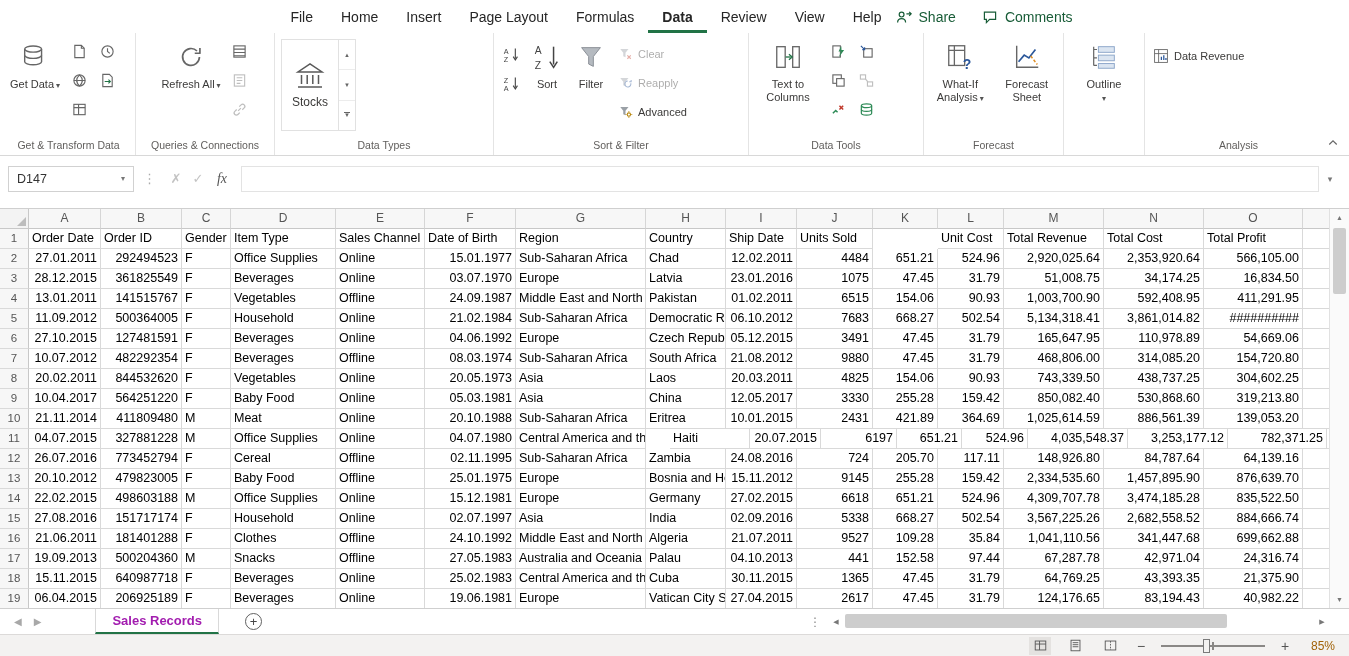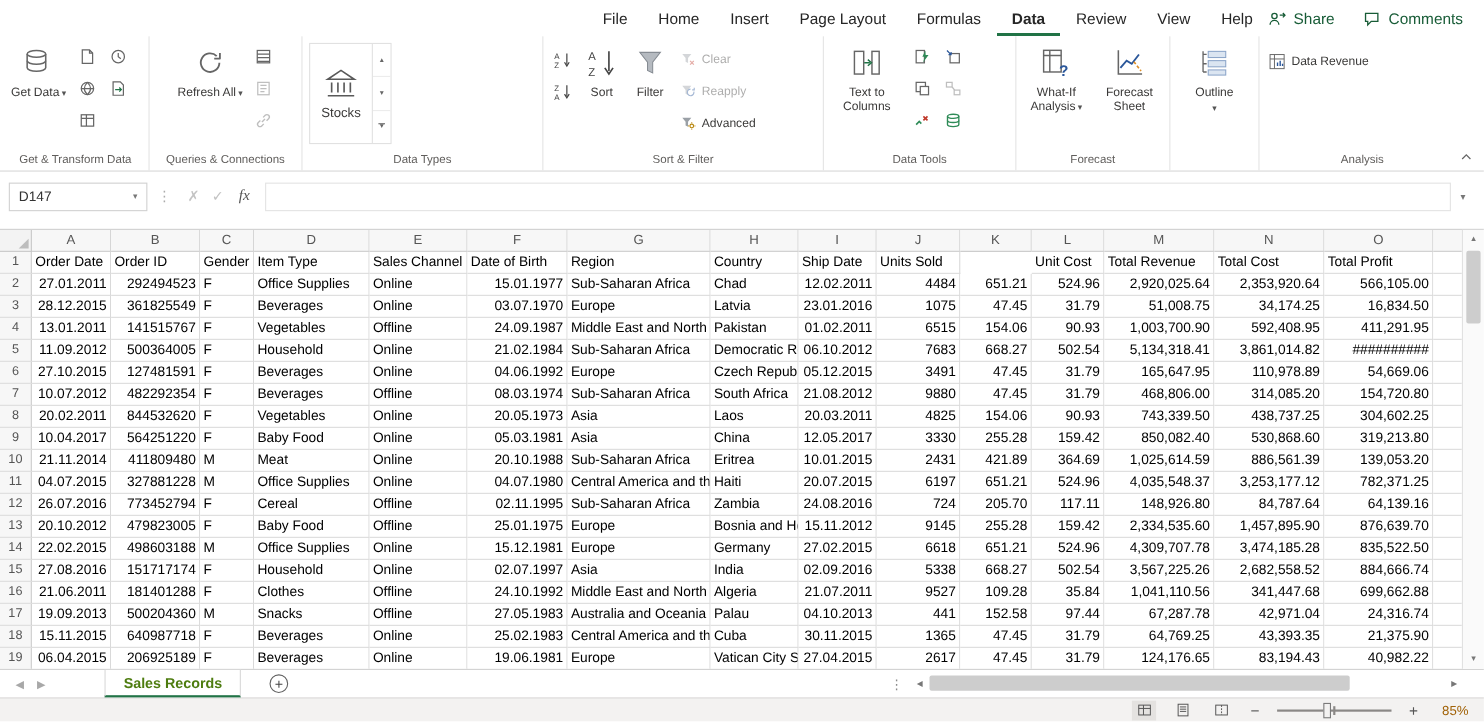--- a/index.html
+++ b/index.html
@@ -1,21 +1,21 @@
 <!DOCTYPE html>
 <html><head>
 <meta charset="utf-8">
 <style>
   * { margin:0; padding:0; box-sizing:border-box; }
   html,body { width:1349px; height:656px; overflow:hidden; background:#fff;
               font-family:"Liberation Sans", sans-serif; color:#333; }
 
   
-  .tabbar { height:33px; display:flex; align-items:center; justify-content:flex-end;
-            background:#fff; padding:0 19px 0 4px; }
+  .tabbar { height:33px; display:flex; align-items:center; justify-content:center;
+            background:#fff; padding:0 4px 0 4px; }
   .tabs { display:flex; height:100%; align-items:stretch; }
   .rtab { padding:0 14px; font-size:14px; color:#262626; display:flex; align-items:center; cursor:default; }
   .rtab.active { font-weight:bold; box-shadow:inset 0 -3px 0 #217346; }
   .tb-right { display:flex; align-items:center; gap:26px; }
   .tb-btn { display:flex; align-items:center; gap:7px; font-size:14px; color:#185C37; }
 
   
   .ribbon { height:123px; display:flex; background:#fff; border-bottom:1px solid #d8d8d8;
             position:relative; padding-left:2px; }
   .rgroup { display:flex; flex-direction:column; border-right:1px solid #e4e4e4; flex:none; }
@@ -80,21 +80,21 @@
              display:flex; flex-direction:column; }
   .vs-btn { height:17px; display:flex; align-items:center; justify-content:center; font-size:7px; color:#777; }
   .vs-track { flex:1; position:relative; }
   .vs-thumb { position:absolute; top:2px; left:3px; width:13px; height:66px; background:#cdcdcd; border-radius:2px; }
 
   
   .sheetbar { height:26px; display:flex; align-items:center; background:#fff;
               border-top:1px solid #cfcfcf; padding-left:8px; }
   .sb-arrow { color:#a8a8a8; font-size:10px; padding:0 6px; }
   .sheet-tab { margin-left:48px; height:100%; padding:0 16px; display:flex; align-items:center;
-               font-size:13px; font-weight:bold; color:#4d7c0f; background:#fff;
+               font-size:13px; font-weight:bold; color:#a21caf; background:#fff;
                border-left:1px solid #d9d9d9; border-right:1px solid #d9d9d9;
                border-bottom:2px solid #217346; }
   .add-sheet { width:17px; height:17px; border:1px solid #616161; border-radius:50%; margin-left:26px;
                display:flex; align-items:center; justify-content:center; font-size:13px; color:#444; line-height:1; }
   .sb-flex { flex:1; }
   .sb-dots { color:#8a8a8a; font-size:12px; margin-right:8px; }
   .hscroll { width:500px; display:flex; align-items:center; height:100%; margin-right:20px; }
   .hs-btn { width:14px; text-align:center; font-size:7px; color:#777; }
   .hs-track { flex:1; position:relative; height:100%; }
   .hs-thumb { position:absolute; left:2px; top:5px; height:14px; width:382px; background:#cdcdcd; border-radius:2px; }
@@ -693,21 +693,21 @@
         </div>
         <div class="grow">
           <div class="rownum">11</div>
           <div class="cell ar" style="width: 72px;">04.07.2015</div>
           <div class="cell ar" style="width: 81px;">327881228</div>
           <div class="cell" style="width: 49px;">M</div>
           <div class="cell" style="width: 105px;">Office Supplies</div>
           <div class="cell" style="width: 89px;">Online</div>
           <div class="cell ar" style="width: 91px;">04.07.1980</div>
           <div class="cell" style="width: 130px;">Central America and the Caribbean</div>
-          <div class="cell" style="width: 80px;">Haiti</div>
+          <div class="cell" style="width: 80px; margin-left: 24px;">Haiti</div>
           <div class="cell ar" style="width: 71px;">20.07.2015</div>
           <div class="cell ar" style="width: 76px;">6197</div>
           <div class="cell ar" style="width: 65px;">651.21</div>
           <div class="cell ar" style="width: 66px;">524.96</div>
           <div class="cell ar" style="width: 100px;">4,035,548.37</div>
           <div class="cell ar" style="width: 100px;">3,253,177.12</div>
           <div class="cell ar" style="width: 99px;">782,371.25</div>
           <div class="cell filler"></div>
         </div>
         <div class="grow">

